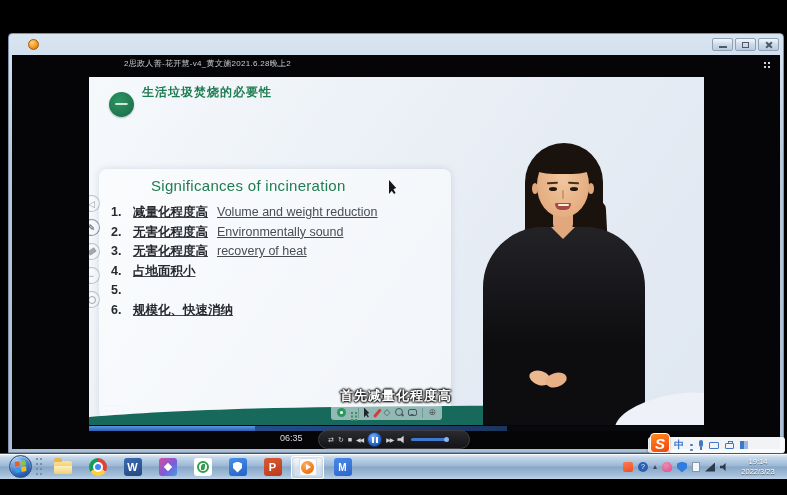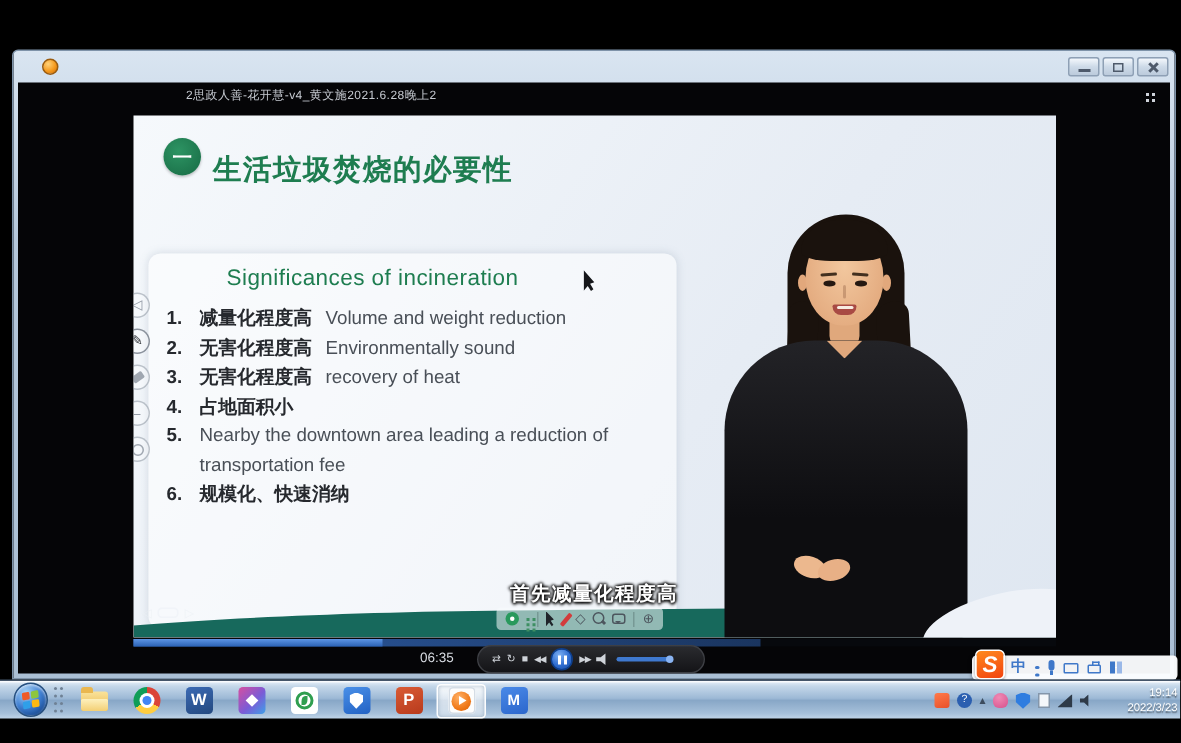--- a/index.html
+++ b/index.html
@@ -26,31 +26,31 @@
   .video-title{position:absolute;left:112px;top:3px;font-size:8px;color:#c6cad1;letter-spacing:.3px;}
   .playlist-icon{position:absolute;right:14px;top:7px;width:2px;height:2px;background:#cfd3da;
        box-shadow:4px 0 #cfd3da,0 4px #cfd3da,4px 4px #cfd3da;}
 
   
   .slide{position:absolute;left:77px;top:22px;width:615px;height:348px;overflow:hidden;
        background:linear-gradient(125deg,#f6f9fc,#e6ecf4 60%,#dfe7f1);}
   .sec-badge{position:absolute;left:20px;top:15px;width:25px;height:25px;border-radius:50%;
        background:radial-gradient(circle at 40% 35%,#2d9463,#176a44);color:#fff;font-size:13px;font-weight:bold;
        display:flex;align-items:center;justify-content:center;box-shadow:0 1px 2px rgba(0,0,0,.25);}
-  .sec-title{position:absolute;left:53px;top:23px;font-size:19px;font-weight:bold;color:#1e7d50;letter-spacing:1px;}
+  .sec-title{position:absolute;left:53px;top:7px;font-size:12px;font-weight:bold;color:#1e7d50;letter-spacing:1px;}
   .question{position:absolute;left:22px;top:57px;font-size:13.5px;font-weight:bold;color:#333f63;letter-spacing:.5px;}
   .panel{position:absolute;left:10px;top:92px;width:352px;height:250px;background:rgba(255,255,255,.5);
        border-radius:8px;box-shadow:0 0 6px rgba(120,140,160,.25);}
   .list-title{position:absolute;left:62px;top:100px;font-size:15px;font-weight:normal;color:#1e7d50;letter-spacing:.3px;}
   .cursor-arrow{position:absolute;left:300px;top:103px;width:10px;height:14px;background:#15161a;
        clip-path:polygon(0 0,0 100%,28% 76%,50% 100%,66% 92%,44% 66%,72% 58%);}
   .list{position:absolute;left:22px;top:126px;width:334px;font-size:12.5px;line-height:19.5px;color:#454a50;}
   .li{display:flex;}
   .li .num{width:22px;font-weight:bold;color:#26292e;flex:none;}
-  .li .body{flex:1;}
+  .li .body{flex:1;text-decoration:underline;}
   .zh{font-weight:bold;color:#26292e;}
   .en-inline{margin-left:9px;color:#494f57;}
   .en-block{color:#494f57;}
 
   
   .tools{position:absolute;left:-6px;top:118px;display:flex;flex-direction:column;gap:7px;}
   .tool{width:17px;height:17px;border-radius:50%;border:1px solid rgba(100,112,128,.4);
        background:rgba(255,255,255,.3);display:flex;align-items:center;justify-content:center;
        font-size:9px;color:rgba(90,100,115,.65);}
   .tool.pen{color:#2c2f34;border-color:rgba(70,80,95,.6);}
@@ -195,21 +195,21 @@
   .tray{position:absolute;right:58px;top:0;height:26px;display:flex;align-items:center;gap:5px;}
   .tr{display:block;}
   .tr-red{width:10px;height:10px;border-radius:2px;background:linear-gradient(160deg,#ff7a4a,#e8502a);}
   .tr-help{width:10px;height:10px;border-radius:50%;background:#2b5fb0;color:#fff;font-size:7px;line-height:10px;text-align:center;}
   .tr-arrow{font-size:8px;color:#3c4c5e;line-height:1;}
   .tr-pink{width:10px;height:10px;border-radius:50% 50% 40% 40%;background:radial-gradient(circle at 40% 30%,#f08ab4,#d6508c);}
   .tr-shield{width:10px;height:11px;background:#2f7de0;clip-path:polygon(50% 0,100% 18%,100% 58%,50% 100%,0 58%,0 18%);}
   .tr-doc{width:8px;height:10px;background:#f4f7fa;border:1px solid #8496aa;}
   .tr-net{width:10px;height:9px;background:#2e3a48;clip-path:polygon(100% 0,100% 100%,0 100%);}
   .tr-vol{width:9px;height:9px;background:#2e3a48;clip-path:polygon(0 35%,30% 35%,62% 5%,62% 95%,30% 65%,0 65%);}
-  .clock{position:absolute;right:2px;top:3px;width:54px;text-align:right;color:#fff;font-size:7.5px;
+  .clock{position:absolute;right:2px;top:3px;width:54px;text-align:center;color:#fff;font-size:7.5px;
        line-height:10px;text-shadow:0 1px 1px rgba(0,0,0,.55);}
 </style>
 </head>
 <body>
 
 <div class="stage">
 
   <div class="win">
     <div class="win-appicon"></div>
     <div class="win-btns">
@@ -248,21 +248,21 @@
           <div class="li">
             <span class="num">3.</span>
             <span class="body"><span class="zh">无害化程度高</span><span class="en-inline">recovery of heat</span></span>
           </div>
           <div class="li">
             <span class="num">4.</span>
             <span class="body"><span class="zh">占地面积小</span></span>
           </div>
           <div class="li">
             <span class="num">5.</span>
-            <span class="body"><span class="en-block" style="display:block">Nearby the downtown area leading a reduction of transportation fee</span></span>
+            <span class="body"></span>
           </div>
           <div class="li">
             <span class="num">6.</span>
             <span class="body"><span class="zh">规模化、快速消纳</span></span>
           </div>
         </div>
 
         <div class="tools">
           <div class="tool">◁</div>
           <div class="tool pen">✎</div>

